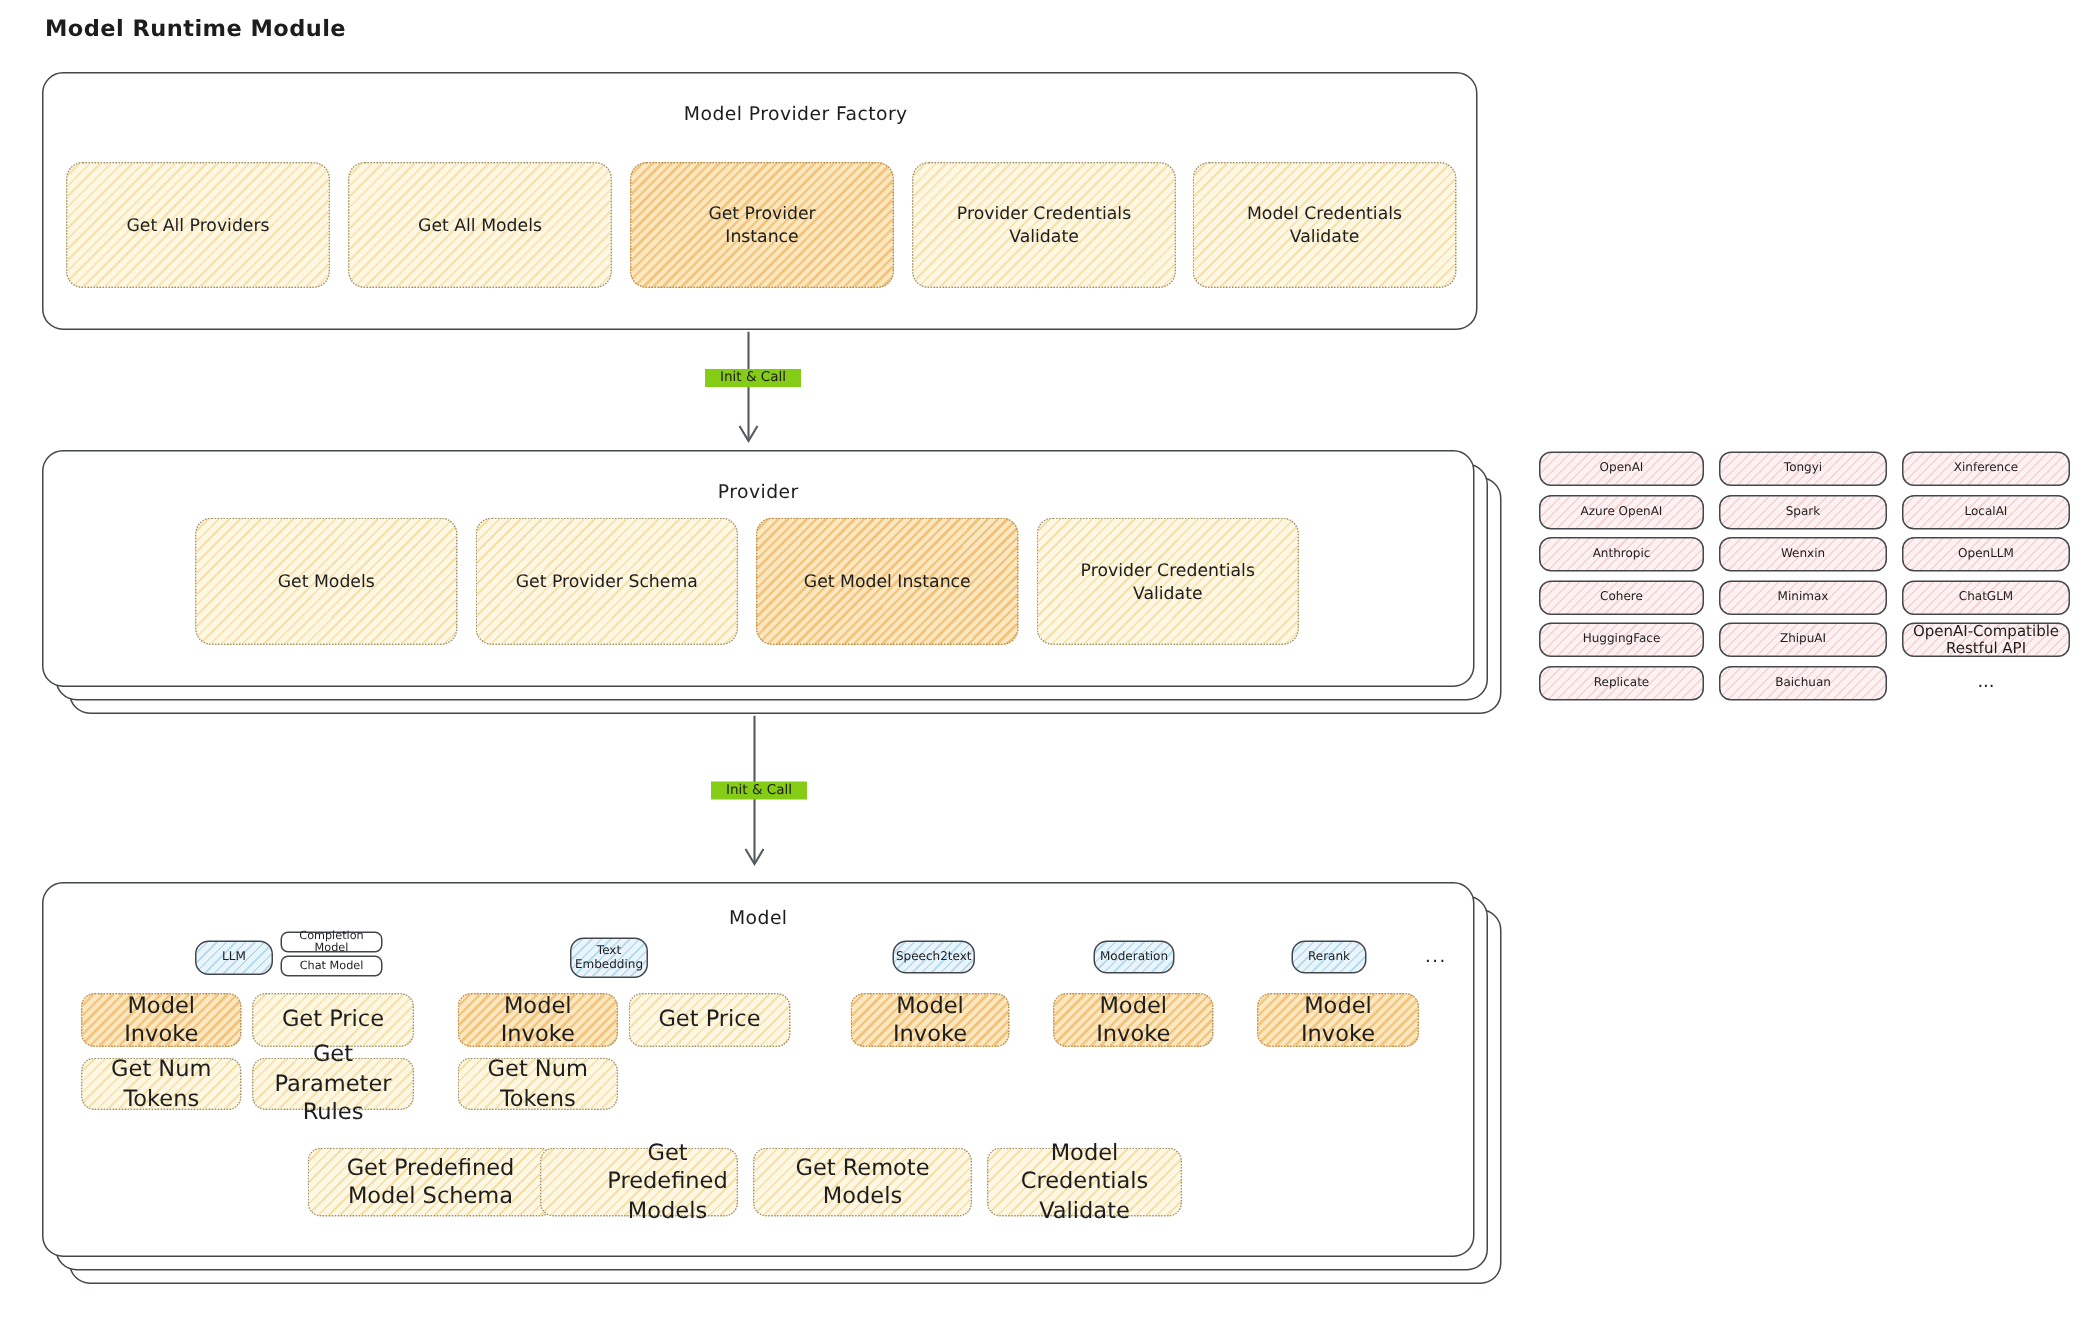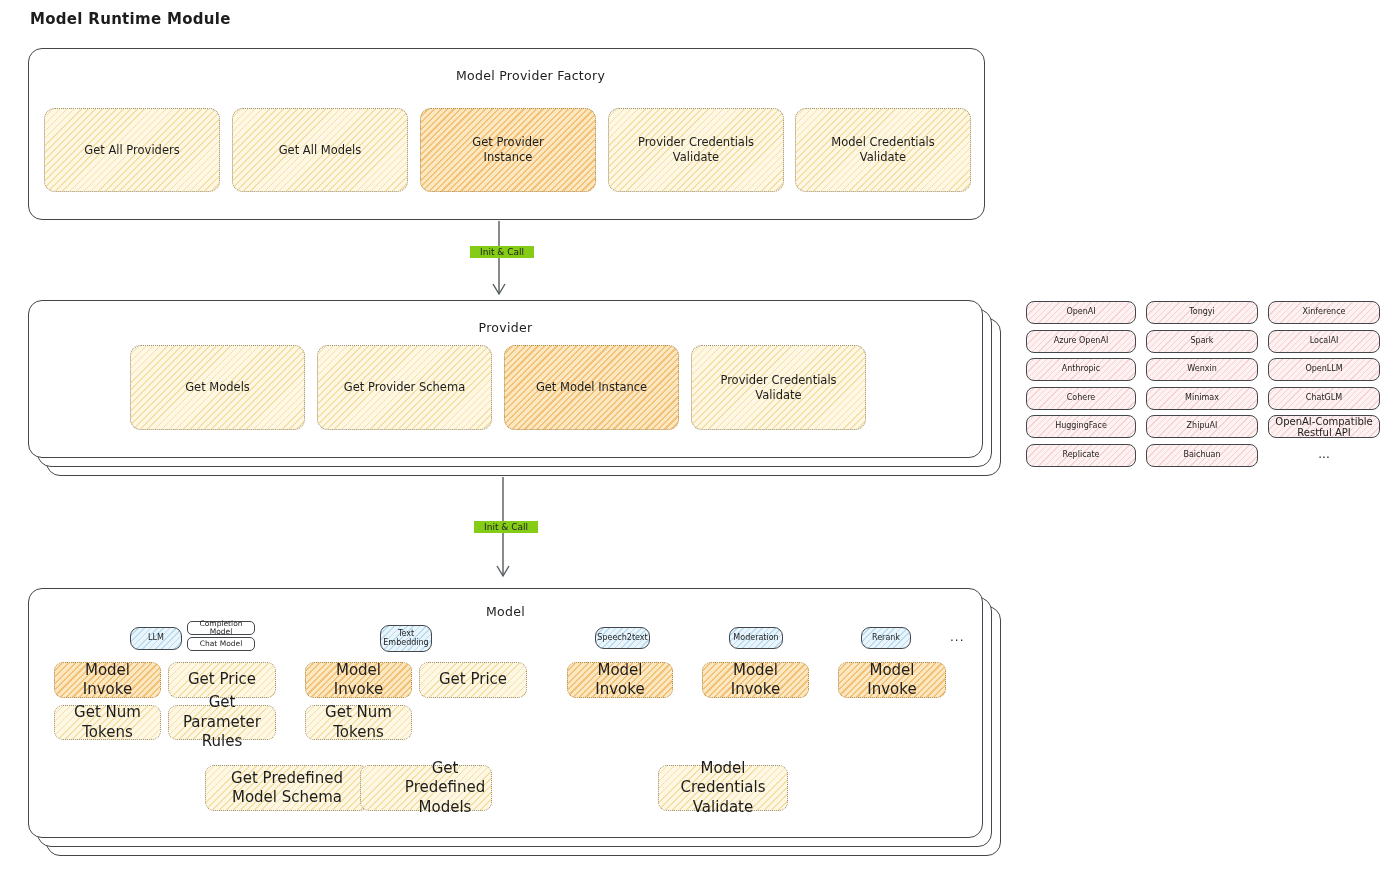--- a/index.html
+++ b/index.html
@@ -172,17 +172,20 @@
   <div class="btn y sm" style="left:305px; top:705px; width:107px; height:35px;">
     <span>Get Num Tokens</span>
   </div>
 
   <div class="btn y sm" style="left:205px; top:765px; width:164px; height:46px;">
     <span>Get Predefined Model Schema</span>
   </div>
   <div class="btn y sm" style="left:360px; top:765px; width:132px; height:46px;padding-left:48px;">
     <span style="max-width:96px;">Get Predefined Models</span>
   </div>
+  <div class="btn y sm" style="left:502px; top:765px; width:146px; height:46px;">
+    <span>Get Remote Models</span>
+  </div>
   <div class="btn y sm" style="left:658px; top:765px; width:130px; height:46px;">
     <span style="max-width:110px;">Model Credentials Validate</span>
   </div>
 
 </div>
 
 </body></html>

